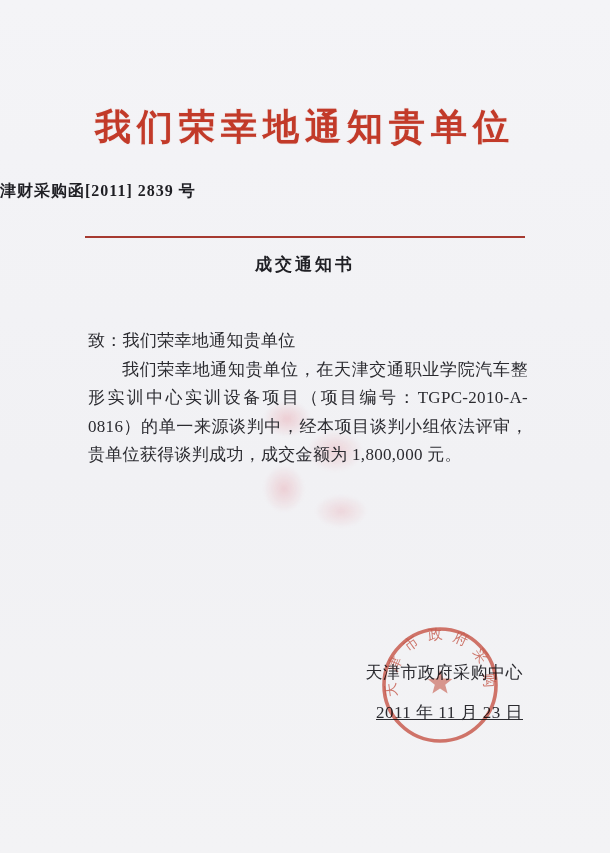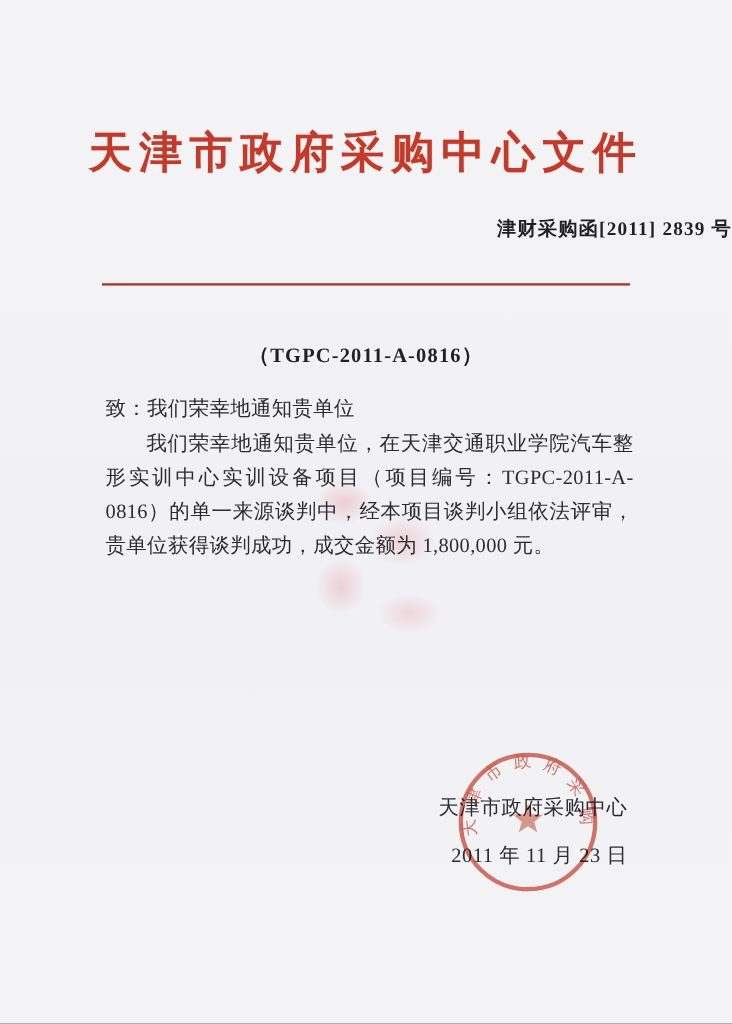--- a/index.html
+++ b/index.html
@@ -20,21 +20,21 @@
     text-align: center;
     font-size: 36px;
     font-weight: bold;
     letter-spacing: 6px;
     color: #c23a29;
     text-shadow: 0 0 1px rgba(194,58,41,.45);
   }
   .doc-number {
     position: absolute;
     top: 181px; left: 0; right: 0;
-    text-align: right;
+    text-align: left;
     font-size: 16px;
     font-weight: bold;
     letter-spacing: 1px;
     color: #1f1f24;
   }
   .red-rule {
     position: absolute;
     top: 236px; left: 85px;
     width: 440px; height: 2px;
     background: #a63a30;
@@ -72,21 +72,21 @@
   .body-text p { margin: 0; }
   .body-text p.para { text-indent: 2em; }
   .signature {
     position: absolute;
     top: 661px; right: 87px;
     text-align: right;
     font-size: 17px;
     letter-spacing: 0.5px;
     color: #2b2b30;
   }
-  .signature .sig-date { margin-top: 17px; }
+  .signature .sig-date { margin-top: 17px; text-decoration: underline; }
   .seal {
     position: absolute;
     left: 379px; top: 624px;
     width: 122px; height: 122px;
     mix-blend-mode: multiply;
     opacity: 0.88;
     filter: blur(.3px);
   }
   .watermark {
     position: absolute;
@@ -101,32 +101,32 @@
     filter: blur(1px);
   }
 </style>
 </head>
 <body>
 
 <div class="page">
 
   <div class="watermark"></div>
 
-  <h1 class="letterhead">天津市政府采购中心文件</h1>
+  <h1 class="letterhead">我们荣幸地通知贵单位</h1>
 
   <div class="doc-number">津财采购函[2011] 2839 号</div>
 
   <div class="red-rule"></div>
 
+  <h2 class="notice-title">成交通知书</h2>
 
-  <h3 class="notice-code">（TGPC-2011-A-0816）</h3>
 
   <div class="body-text">
     <p class="to-line">致：我们荣幸地通知贵单位</p>
-    <p class="para">我们荣幸地通知贵单位，在天津交通职业学院汽车整形实训中心实训设备项目（项目编号：TGPC-2011-A-0816）的单一来源谈判中，经本项目谈判小组依法评审，贵单位获得谈判成功，成交金额为 1,800,000 元。</p>
+    <p class="para">我们荣幸地通知贵单位，在天津交通职业学院汽车整形实训中心实训设备项目（项目编号：TGPC-2010-A-0816）的单一来源谈判中，经本项目谈判小组依法评审，贵单位获得谈判成功，成交金额为 1,800,000 元。</p>
   </div>
 
   <div class="signature">
     <div class="sig-org">天津市政府采购中心</div>
     <div class="sig-date">2011 年 11 月 23 日</div>
   </div>
 
   <svg class="seal" viewBox="0 0 122 122">
     <circle cx="61" cy="61" r="56" fill="none" stroke="#ca4433" stroke-width="3.6" opacity="0.82"></circle>
     <path id="sealArc" d="M 19.7 76 A 44.5 44.5 0 1 1 102.3 76" fill="none"></path>

